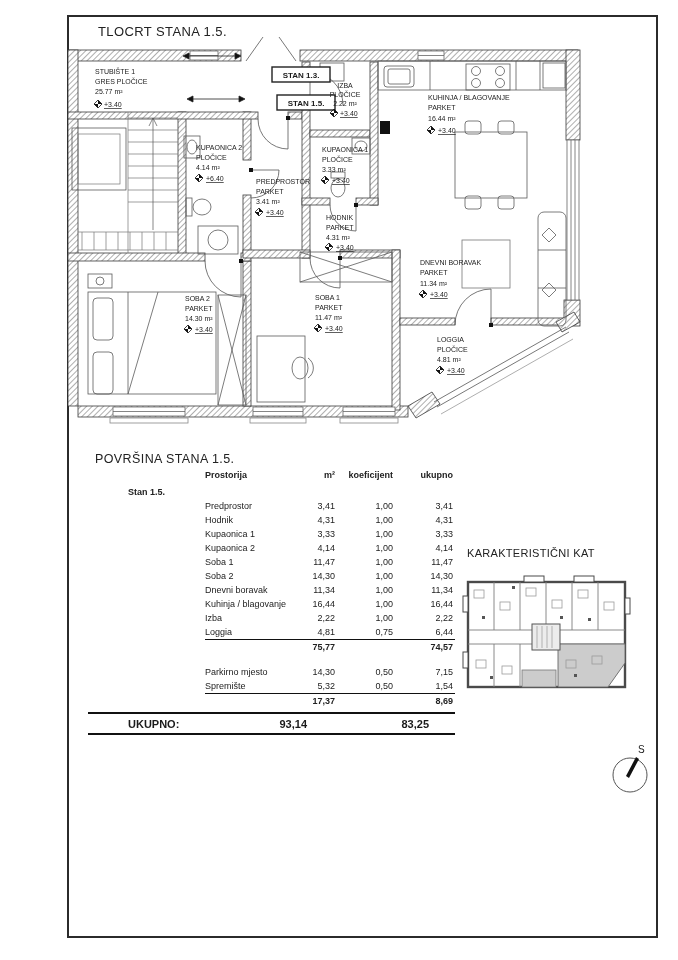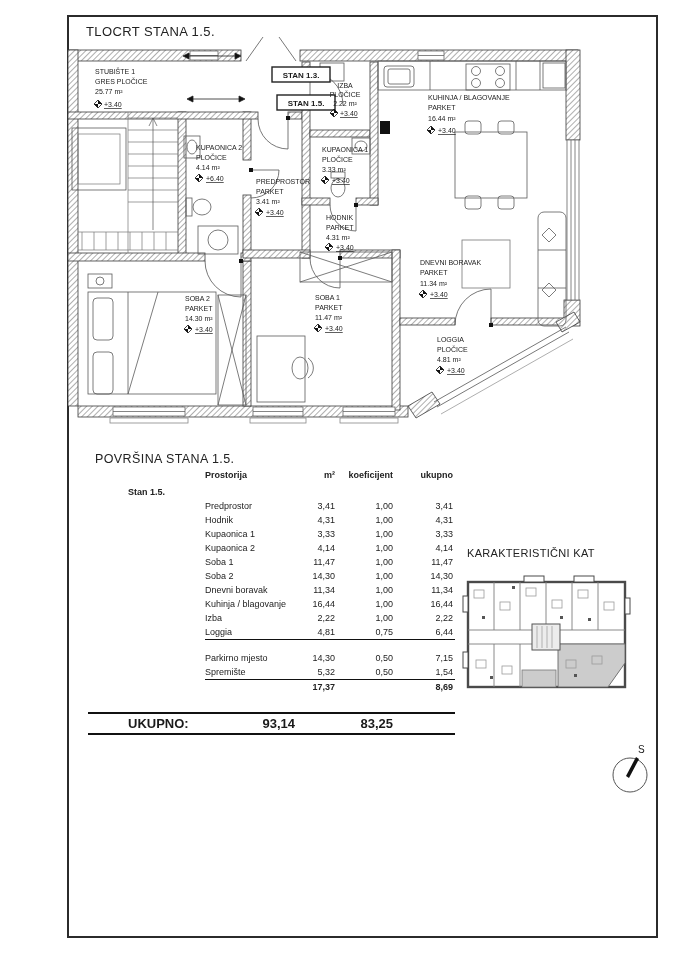--- a/index.html
+++ b/index.html
@@ -1,37 +1,37 @@
 <!DOCTYPE html>
 <html><head>
 <meta charset="utf-8">
 <style>
   html,body{margin:0;padding:0;background:#fff;}
   .sheet{position:relative;width:678px;height:960px;background:#fff;overflow:hidden;
          font-family:"Liberation Sans",sans-serif;color:#1a1a1a;}
   .frame{position:absolute;left:67px;top:15px;width:591px;height:923px;
          border:2px solid #2b2b2b;box-sizing:border-box;}
   .sheet-title{position:absolute;font-size:13px;font-weight:400;letter-spacing:.4px;color:#222;}
-  .plan-title{left:86px;top:24px;}
+  .plan-title{left:98px;top:24px;}
   .table-title{left:95px;top:452px;font-size:12.5px;}
   .thumb-title{left:467px;top:547px;font-size:11px;font-weight:400;letter-spacing:.3px;}
   .group-label{position:absolute;left:128px;top:487px;font-size:9px;font-weight:700;color:#222;}
   .areas{position:absolute;left:205px;top:469px;width:250px;font-size:9px;color:#222;}
   .trow,.thead{display:grid;grid-template-columns:92px 40px 58px 60px;height:14px;align-items:center;}
   .thead{height:12px;margin-bottom:18px;font-weight:700;}
   .c-name{text-align:left;white-space:nowrap;}
   .c-num{text-align:right;padding-right:2px;white-space:nowrap;}
   .h-center{}
   .rule{border-top:1.5px solid #111;height:0;}
   .sub .c-num{font-weight:700;}
   .spacer{height:11px;}
   .total-band{position:absolute;left:88px;top:712px;width:367px;border-top:2px solid #111;
               border-bottom:2px solid #111;padding:2px 0;}
   .total-row{display:grid;grid-template-columns:117px 92px 40px 58px 60px;height:15px;
-             align-items:center;font-size:13px;}
+             align-items:center;font-size:11px;gap:12px;}
   .total-label{font-weight:700;padding-left:40px;}
   .total-row .c-num{font-weight:700;}
   svg text{font-family:"Liberation Sans",sans-serif;fill:#1a1a1a;}
   .rl{font-size:7px;}
   .rl-elev{font-size:7px;text-decoration:underline;}
   .stan-box-text{font-size:8px;font-weight:700;}
 </style>
 </head>
 <body>
 
@@ -398,20 +398,26 @@
       <span class="c-num">2,22</span>
     </div>
     <div class="trow">
       <span class="c-name">Loggia</span>
       <span class="c-num">4,81</span>
       <span class="c-num">0,75</span>
       <span class="c-num">6,44</span>
     </div>
 
     <div class="rule"></div>
+    <div class="trow sub">
+      <span class="c-name"></span>
+      <span class="c-num">75,77</span>
+      <span class="c-num"></span>
+      <span class="c-num">74,57</span>
+    </div>
 
     <div class="spacer"></div>
 
     <div class="trow">
       <span class="c-name">Parkirno mjesto</span>
       <span class="c-num">14,30</span>
       <span class="c-num">0,50</span>
       <span class="c-num">7,15</span>
     </div>
     <div class="trow">

